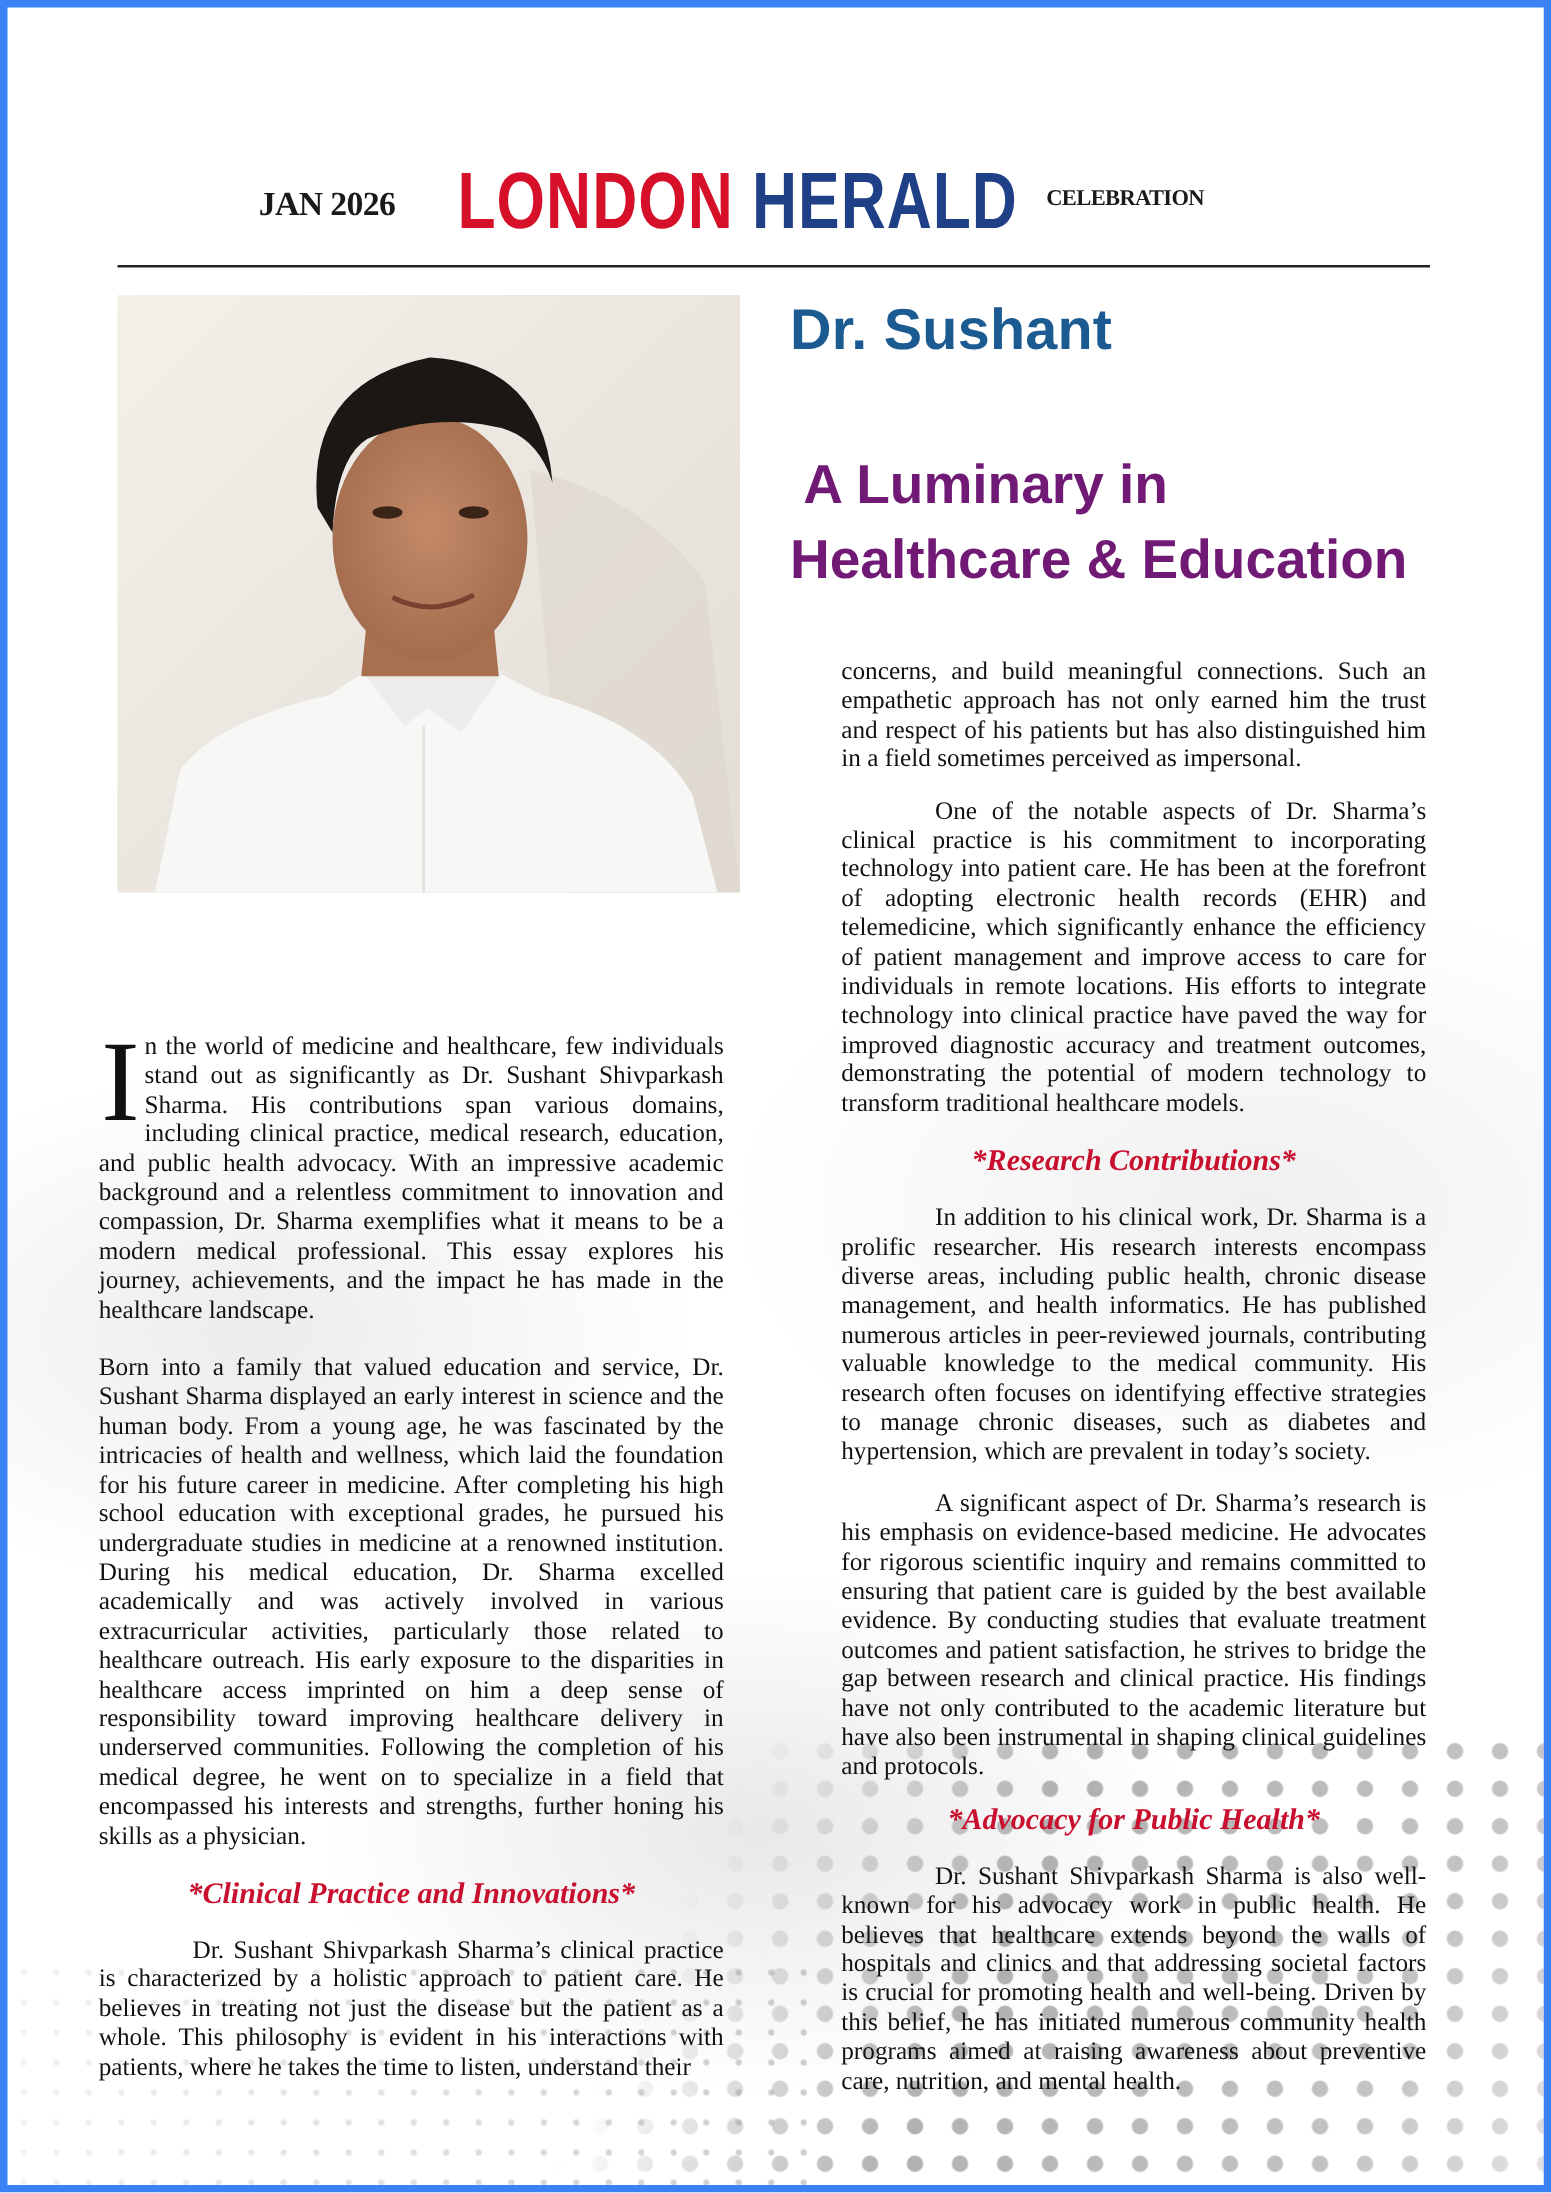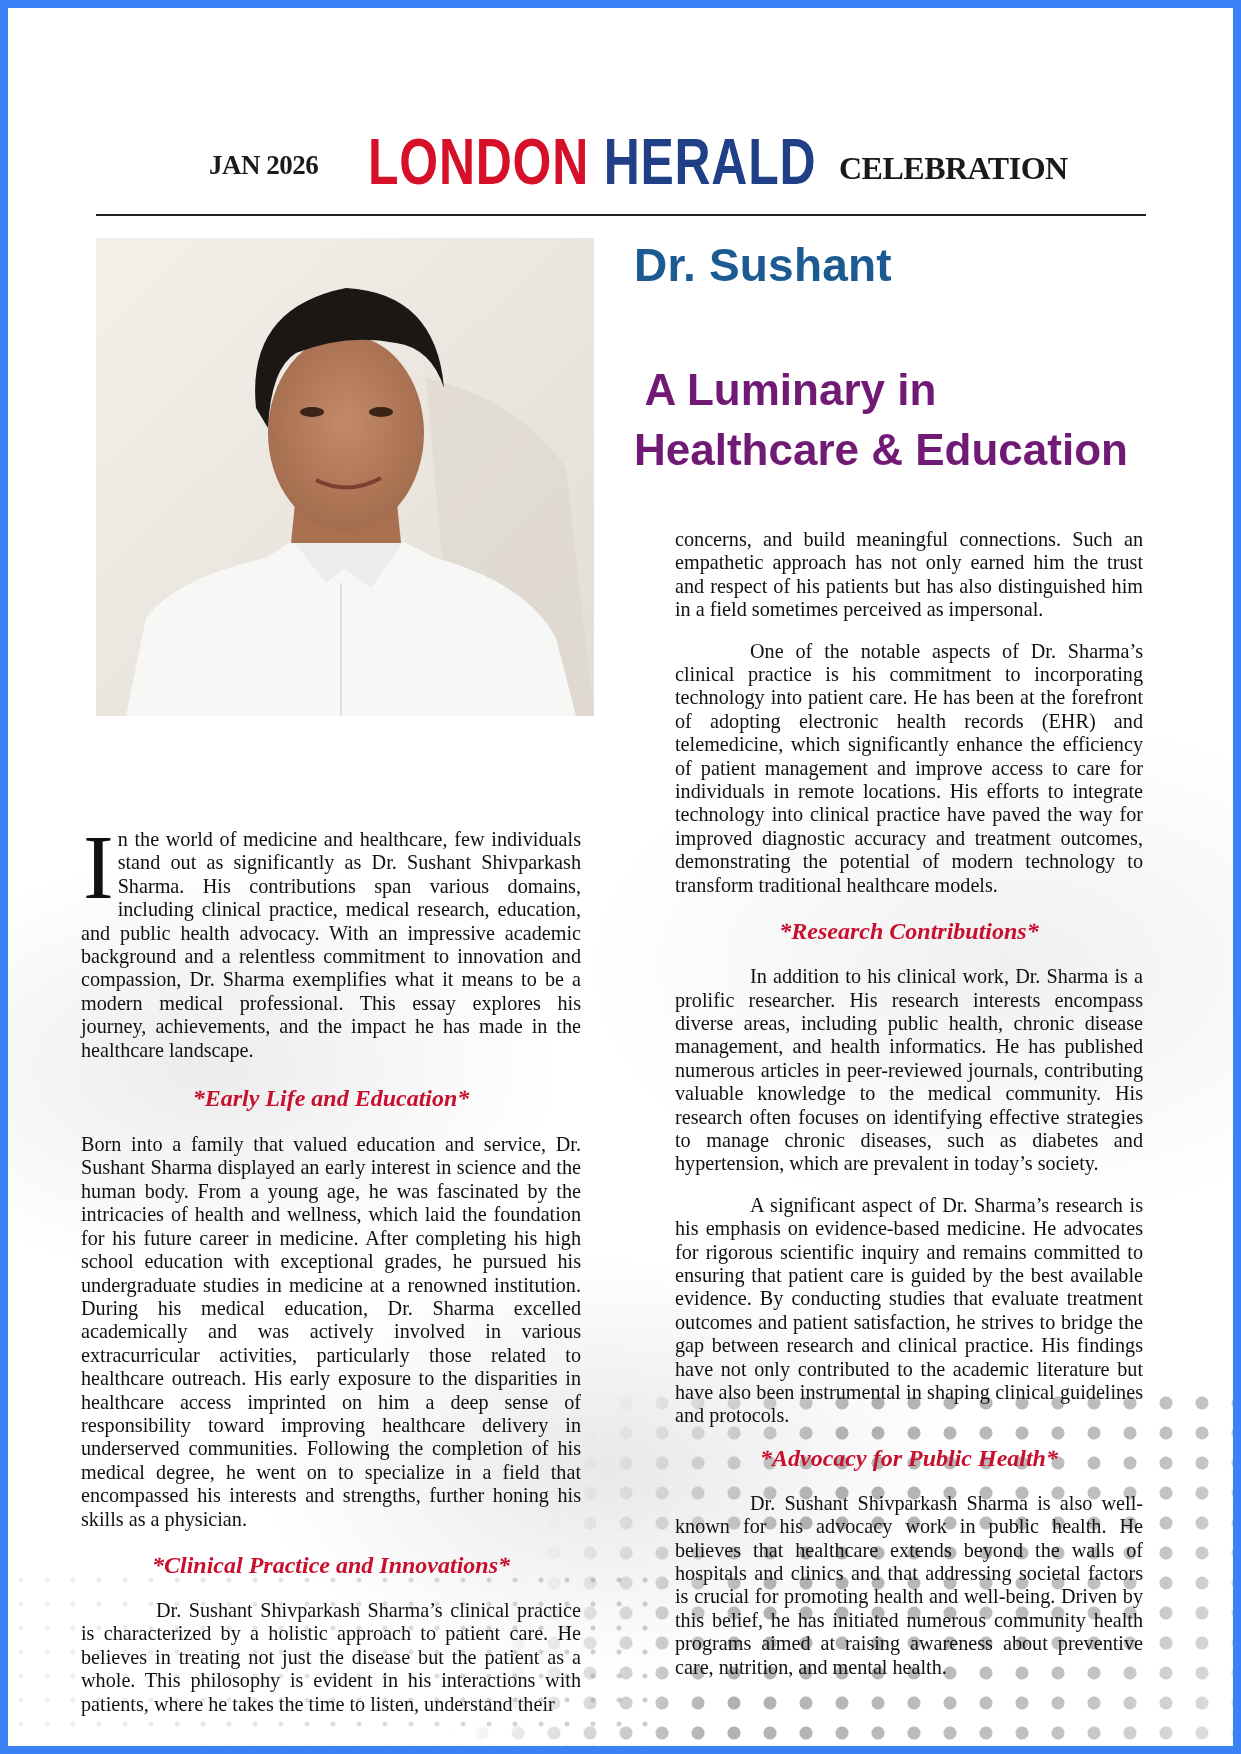--- a/index.html
+++ b/index.html
@@ -1,21 +1,21 @@
 <!DOCTYPE html>
 <html><head>
 <meta charset="utf-8">
 <style>
   * { box-sizing: border-box; margin: 0; padding: 0; }
   html, body { width: 1241px; height: 1754px; background: #ffffff; overflow: hidden; }
   body { position: relative; font-family: "Liberation Serif", serif; color: #111; }
 
   .page {
     position: absolute; left: 0; top: 0; width: 1241px; height: 1754px;
-    border: 8px solid #3b82f6; background: #fff; overflow: hidden;
+    border: 6px solid #3b82f6; background: #fff; overflow: hidden;
   }
   
   .bg-cloud {
     position: absolute; left: 0; top: 560px; width: 1241px; height: 1194px;
     background:
       radial-gradient(ellipse 500px 300px at 200px 500px, rgba(200,200,200,0.35), rgba(255,255,255,0) 70%),
       radial-gradient(ellipse 600px 360px at 1000px 400px, rgba(205,205,205,0.30), rgba(255,255,255,0) 70%),
       radial-gradient(ellipse 500px 300px at 600px 900px, rgba(190,190,190,0.35), rgba(255,255,255,0) 70%);
     pointer-events: none;
   }
@@ -46,21 +46,21 @@
   }
   .mh-logo {
     position: absolute; left: 360px; top: 4px; height: 64px;
     font-family: "Liberation Sans", sans-serif; font-weight: bold; font-size: 64px; line-height: 64px;
     transform: scaleX(0.78); transform-origin: left top; letter-spacing: 1px; white-space: nowrap;
   }
   .mh-logo .red { color: #d7102a; }
   .mh-logo .blue { color: #1f3f87; }
   .mh-section {
     position: absolute; left: 831px; top: 24px;
-    font-family: "Liberation Serif", serif; font-weight: bold; font-size: 32px; color: #1a1a1a;
+    font-family: "Liberation Serif", serif; font-weight: bold; font-size: 18px; color: #1a1a1a;
     letter-spacing: -0.5px;
   }
   .mh-rule { position: absolute; left: 88px; top: 206px; width: 1050px; height: 2px; background: #222; }
 
   
   .photo {
     position: absolute; left: 88px; top: 230px; width: 498px; height: 478px; overflow: hidden;
     background: linear-gradient(160deg, #f2efe9 0%, #ebe7e0 55%, #e3ded6 100%);
   }
   .photo svg { width: 100%; height: 100%; display: block; }
@@ -147,21 +147,20 @@
   </h1>
   <h2 class="title-sub">
     <span style="white-space:pre"> A Luminary in</span><br>
     <span>Healthcare &amp; Education</span>
   </h2>
 
   <div class="col col-left" style="top:802px;">
     <p>
       <span class="dropcap">I</span><span>n the world of medicine and healthcare, few individuals stand out as significantly as Dr. Sushant Shivparkash Sharma. His contributions span various domains, including clinical practice, medical research, education, and public health advocacy. With an impressive academic background and a relentless commitment to innovation and compassion, Dr. Sharma exemplifies what it means to be a modern medical professional. This essay explores his journey, achievements, and the impact he has made in the healthcare landscape.</span>
     </p>
-    <div class="heading" style="margin-top:24px;">*Early Life and Education*</div>
     <p style="margin-top:23px;">Born into a family that valued education and service, Dr. Sushant Sharma displayed an early interest in science and the human body. From a young age, he was fascinated by the intricacies of health and wellness, which laid the foundation for his future career in medicine. After completing his high school education with exceptional grades, he pursued his undergraduate studies in medicine at a renowned institution. During his medical education, Dr. Sharma excelled academically and was actively involved in various extracurricular activities, particularly those related to healthcare outreach. His early exposure to the disparities in healthcare access imprinted on him a deep sense of responsibility toward improving healthcare delivery in underserved communities. Following the completion of his medical degree, he went on to specialize in a field that encompassed his interests and strengths, further honing his skills as a physician.</p>
     <div class="heading" style="margin-top:22px;">*Clinical Practice and Innovations*</div>
     <p class="indent" style="margin-top:22px;">Dr. Sushant Shivparkash Sharma’s clinical practice is characterized by a holistic approach to patient care. He believes in treating not just the disease but the patient as a whole. This philosophy is evident in his interactions with patients, where he takes the time to listen, understand their</p>
   </div>
 
   <div class="col col-right" style="top:502px;">
     <p>concerns, and build meaningful connections. Such an empathetic approach has not only earned him the trust and respect of his patients but has also distinguished him in a field sometimes perceived as impersonal.</p>
     <p class="indent">One of the notable aspects of Dr. Sharma’s clinical practice is his commitment to incorporating technology into patient care. He has been at the forefront of adopting electronic health records (EHR) and telemedicine, which significantly enhance the efficiency of patient management and improve access to care for individuals in remote locations. His efforts to integrate technology into clinical practice have paved the way for improved diagnostic accuracy and treatment outcomes, demonstrating the potential of modern technology to transform traditional healthcare models.</p>
     <div class="heading" style="margin-top:22px;">*Research Contributions*</div>
     <p class="indent" style="margin-top:22px;">In addition to his clinical work, Dr. Sharma is a prolific researcher. His research interests encompass diverse areas, including public health, chronic disease management, and health informatics. He has published numerous articles in peer-reviewed journals, contributing valuable knowledge to the medical community. His research often focuses on identifying effective strategies to manage chronic diseases, such as diabetes and hypertension, which are prevalent in today’s society.</p>

